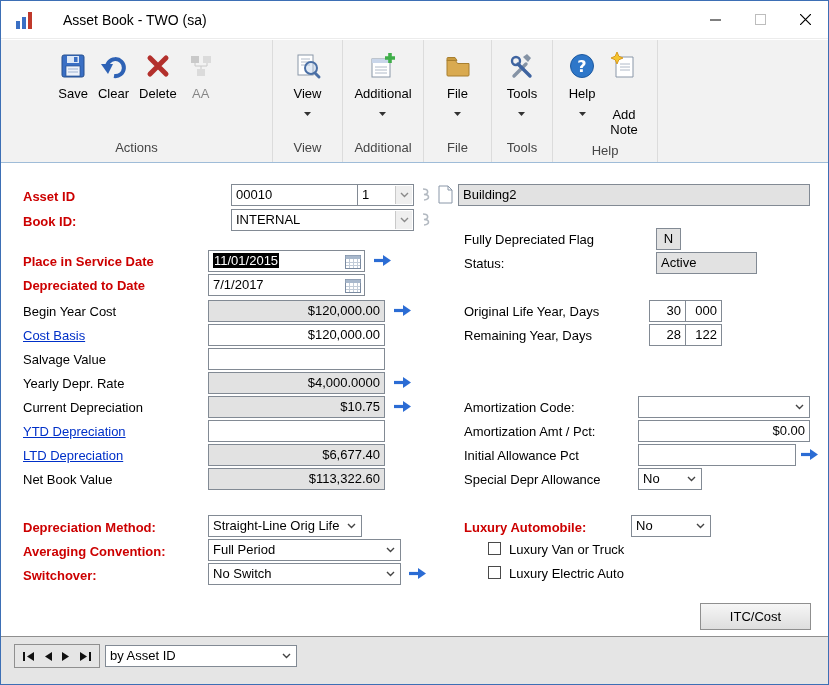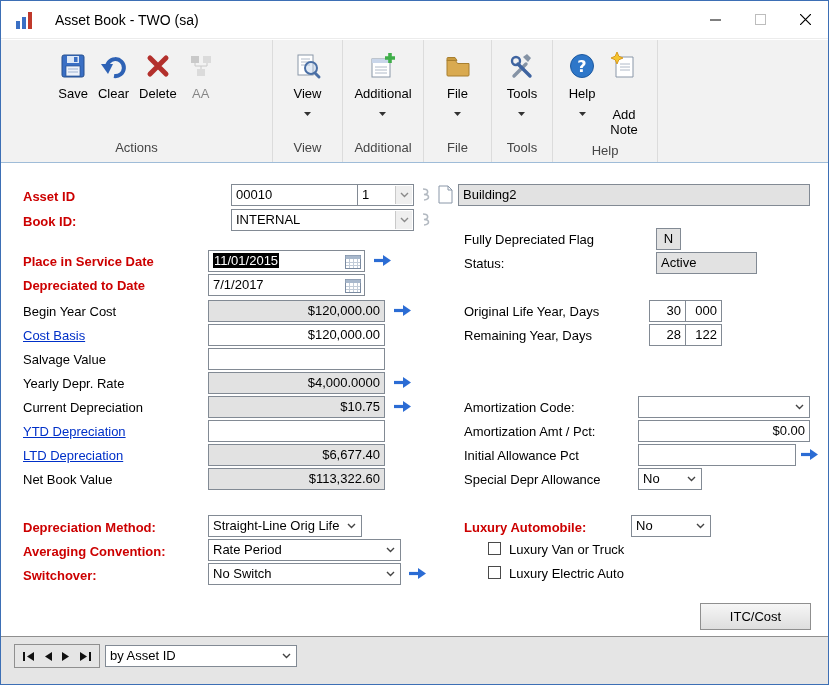--- a/index.html
+++ b/index.html
@@ -3,21 +3,21 @@
 <meta charset="utf-8">
 <style>
   *{margin:0;padding:0;box-sizing:border-box;}
   html,body{width:829px;height:685px;}
   body{font-family:"Liberation Sans","DejaVu Sans",sans-serif;font-size:13px;color:#000;background:#9aa0a6;}
   .window{position:relative;width:829px;height:685px;background:#fff;border:1px solid #3d6fb5;overflow:hidden;}
 
   
   .titlebar{position:absolute;top:0;left:0;right:0;height:38px;background:#fff;display:flex;align-items:center;border-bottom:1px solid #ececec;}
   .app-icon{margin-left:14px;display:flex;}
-  .title{margin-left:20px;font-size:14px;}
+  .title{margin-left:28px;font-size:14px;}
   .win-controls{margin-left:auto;display:flex;height:100%;}
   .win-btn{width:45px;height:100%;display:flex;align-items:center;justify-content:center;}
 
   
   .toolbar{position:absolute;top:39px;left:0;right:0;height:123px;background:#f2f2f2;border-bottom:1px solid #9fbcd8;display:flex;}
   .tb-group{display:flex;flex-direction:column;border-right:1px solid #dcdcdc;height:100%;}
   .tb-btns{flex:1;display:flex;align-items:flex-start;justify-content:center;padding-top:9px;}
   .tb-btn{display:flex;flex-direction:column;align-items:center;gap:3px;padding:3px 5px;cursor:pointer;}
   .tb-btn .cap{font-size:13px;line-height:15px;text-align:center;}
   .tb-btn.two-line .cap{width:36px;margin-top:21px;}
@@ -397,21 +397,21 @@
     <span>Straight-Line Orig Life</span>
     <span class="chev">
         <svg width="9" height="6">
           <path d="M1 1 L4.5 4.5 L8 1" stroke="#444" fill="none" stroke-width="1.4"></path>
         </svg>
       </span>
   </div>
 
   <span class="lbl req" style="left:22px;top:541px">Averaging Convention:</span>
   <div class="box combo" style="left:207px;top:538px;width:193px">
-    <span>Rate Period</span>
+    <span>Full Period</span>
     <span class="chev">
         <svg width="9" height="6">
           <path d="M1 1 L4.5 4.5 L8 1" stroke="#444" fill="none" stroke-width="1.4"></path>
         </svg>
       </span>
   </div>
 
   <span class="lbl req" style="left:22px;top:565px">Switchover:</span>
   <div class="box combo" style="left:207px;top:562px;width:193px">
     <span>No Switch</span>

